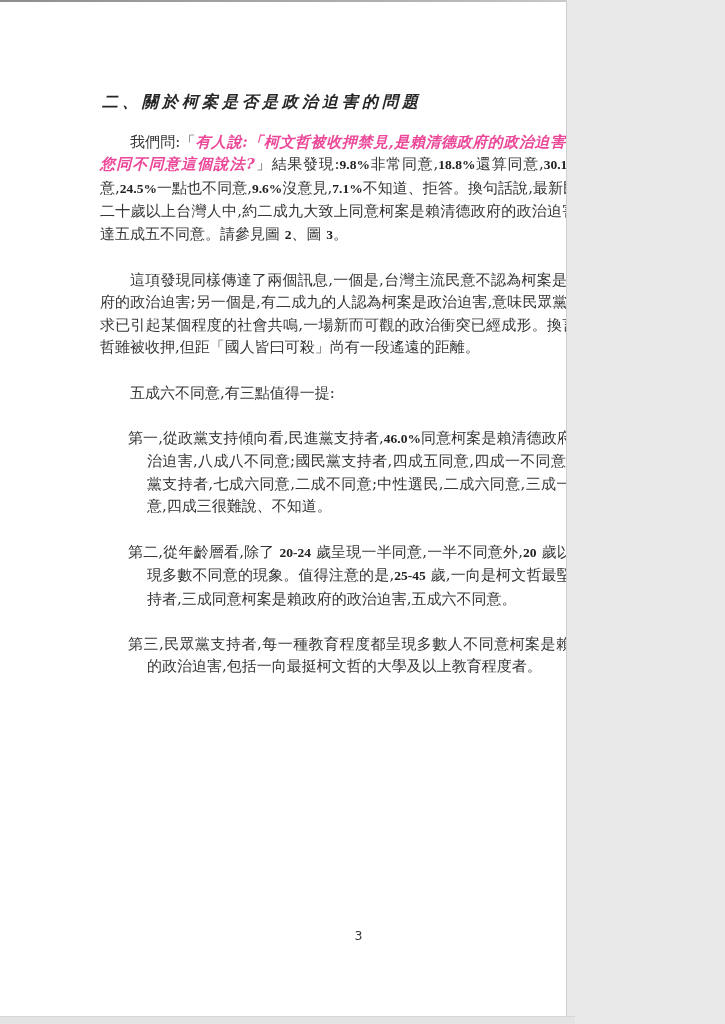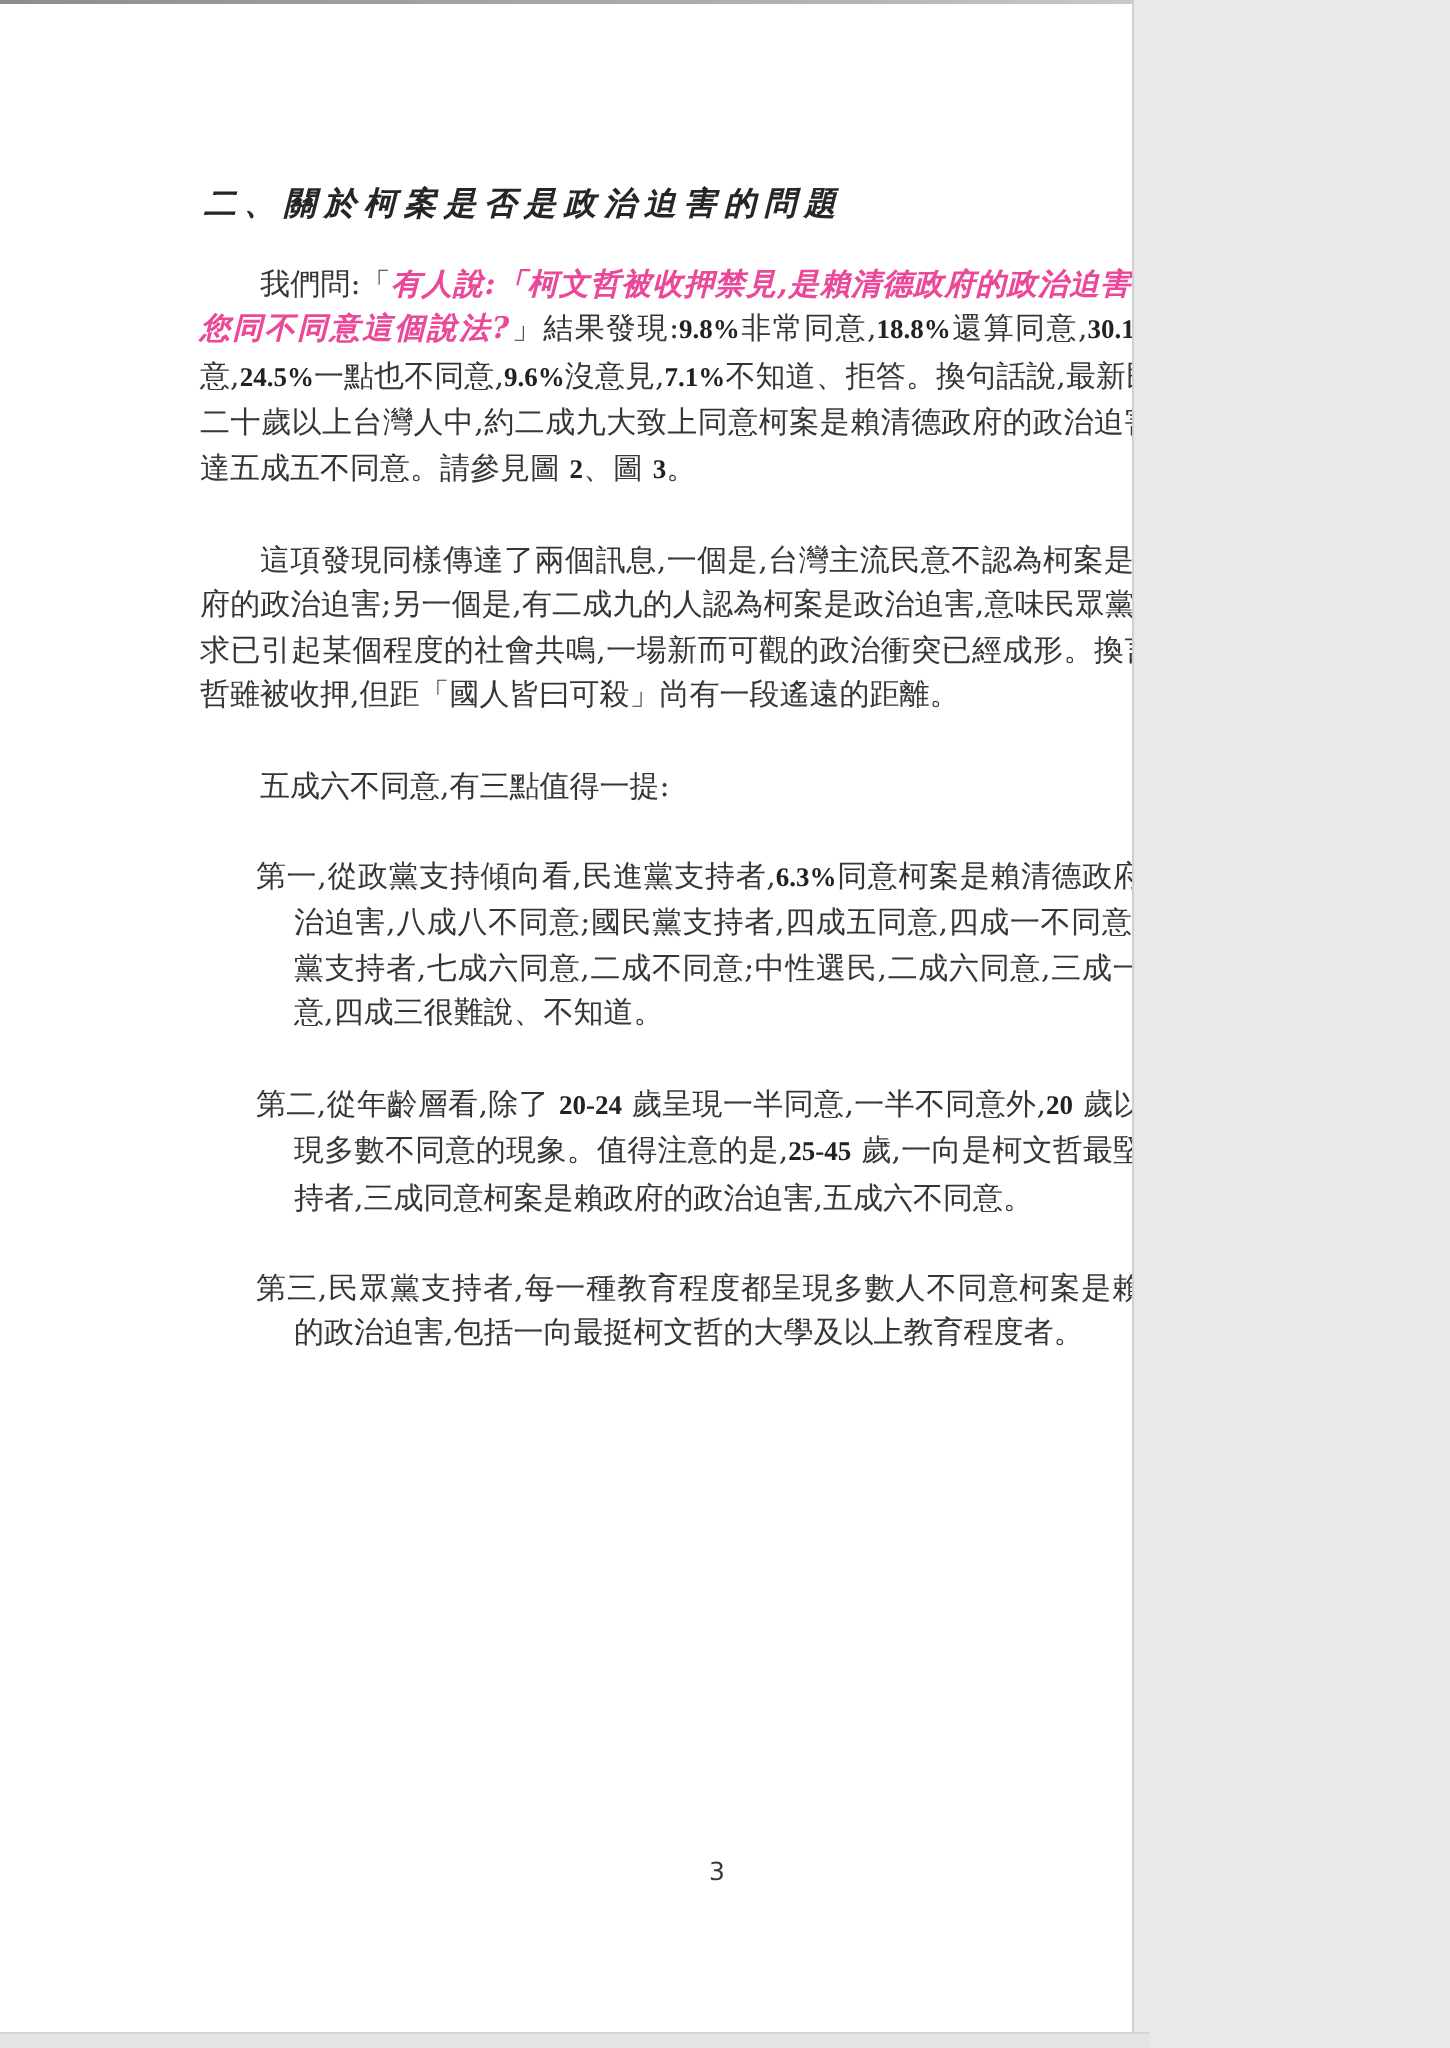--- a/index.html
+++ b/index.html
@@ -88,21 +88,21 @@
   <div class="content">
 
     <h2 class="heading">二、關於柯案是否是政治迫害的問題</h2>
 
     <p class="para body-indent"><span>我們問:「</span><span class="q">有人說:「柯文哲被收押禁見,是賴清德政府的政治迫害。」請問您同不同意這個說法?</span><span>」結果發現:</span><span class="n">9.8%</span><span>非常同意,</span><span class="n">18.8%</span><span>還算同意,</span><span class="n">30.1%</span><span>不太同意,</span><span class="n">24.5%</span><span>一點也不同意,</span><span class="n">9.6%</span><span>沒意見,</span><span class="n">7.1%</span><span>不知道、拒答。換句話說,最新民意顯示,二十歲以上台灣人中,約二成九大致上同意柯案是賴清德政府的政治迫害,但有高達五成五不同意。請參見圖 </span><span class="n">2</span><span>、圖 </span><span class="n">3</span><span>。</span></p>
 
     <p class="para body-indent">這項發現同樣傳達了兩個訊息,一個是,台灣主流民意不認為柯案是賴清德政府的政治迫害;另一個是,有二成九的人認為柯案是政治迫害,意味民眾黨的悲情訴求已引起某個程度的社會共鳴,一場新而可觀的政治衝突已經成形。換言之,柯文哲雖被收押,但距「國人皆曰可殺」尚有一段遙遠的距離。</p>
 
     <p class="para body-indent">五成六不同意,有三點值得一提:</p>
 
-    <p class="para hang"><span>第一,從政黨支持傾向看,民進黨支持者,</span><span class="n">6.3%</span><span>同意柯案是賴清德政府的政治迫害,八成八不同意;國民黨支持者,四成五同意,四成一不同意;民眾黨支持者,七成六同意,二成不同意;中性選民,二成六同意,三成一不同意,四成三很難說、不知道。</span></p>
+    <p class="para hang"><span>第一,從政黨支持傾向看,民進黨支持者,</span><span class="n">46.0%</span><span>同意柯案是賴清德政府的政治迫害,八成八不同意;國民黨支持者,四成五同意,四成一不同意;民眾黨支持者,七成六同意,二成不同意;中性選民,二成六同意,三成一不同意,四成三很難說、不知道。</span></p>
 
     <p class="para hang"><span>第二,從年齡層看,除了 </span><span class="n">20-24</span><span> 歲呈現一半同意,一半不同意外,</span><span class="n">20</span><span> 歲以上呈現多數不同意的現象。值得注意的是,</span><span class="n">25-45</span><span> 歲,一向是柯文哲最堅強支持者,三成同意柯案是賴政府的政治迫害,五成六不同意。</span></p>
 
     <p class="para hang">第三,民眾黨支持者,每一種教育程度都呈現多數人不同意柯案是賴政府的政治迫害,包括一向最挺柯文哲的大學及以上教育程度者。</p>
 
   </div>
 
   <div class="page-number">3</div>
 
   <div class="right-edge"></div>

